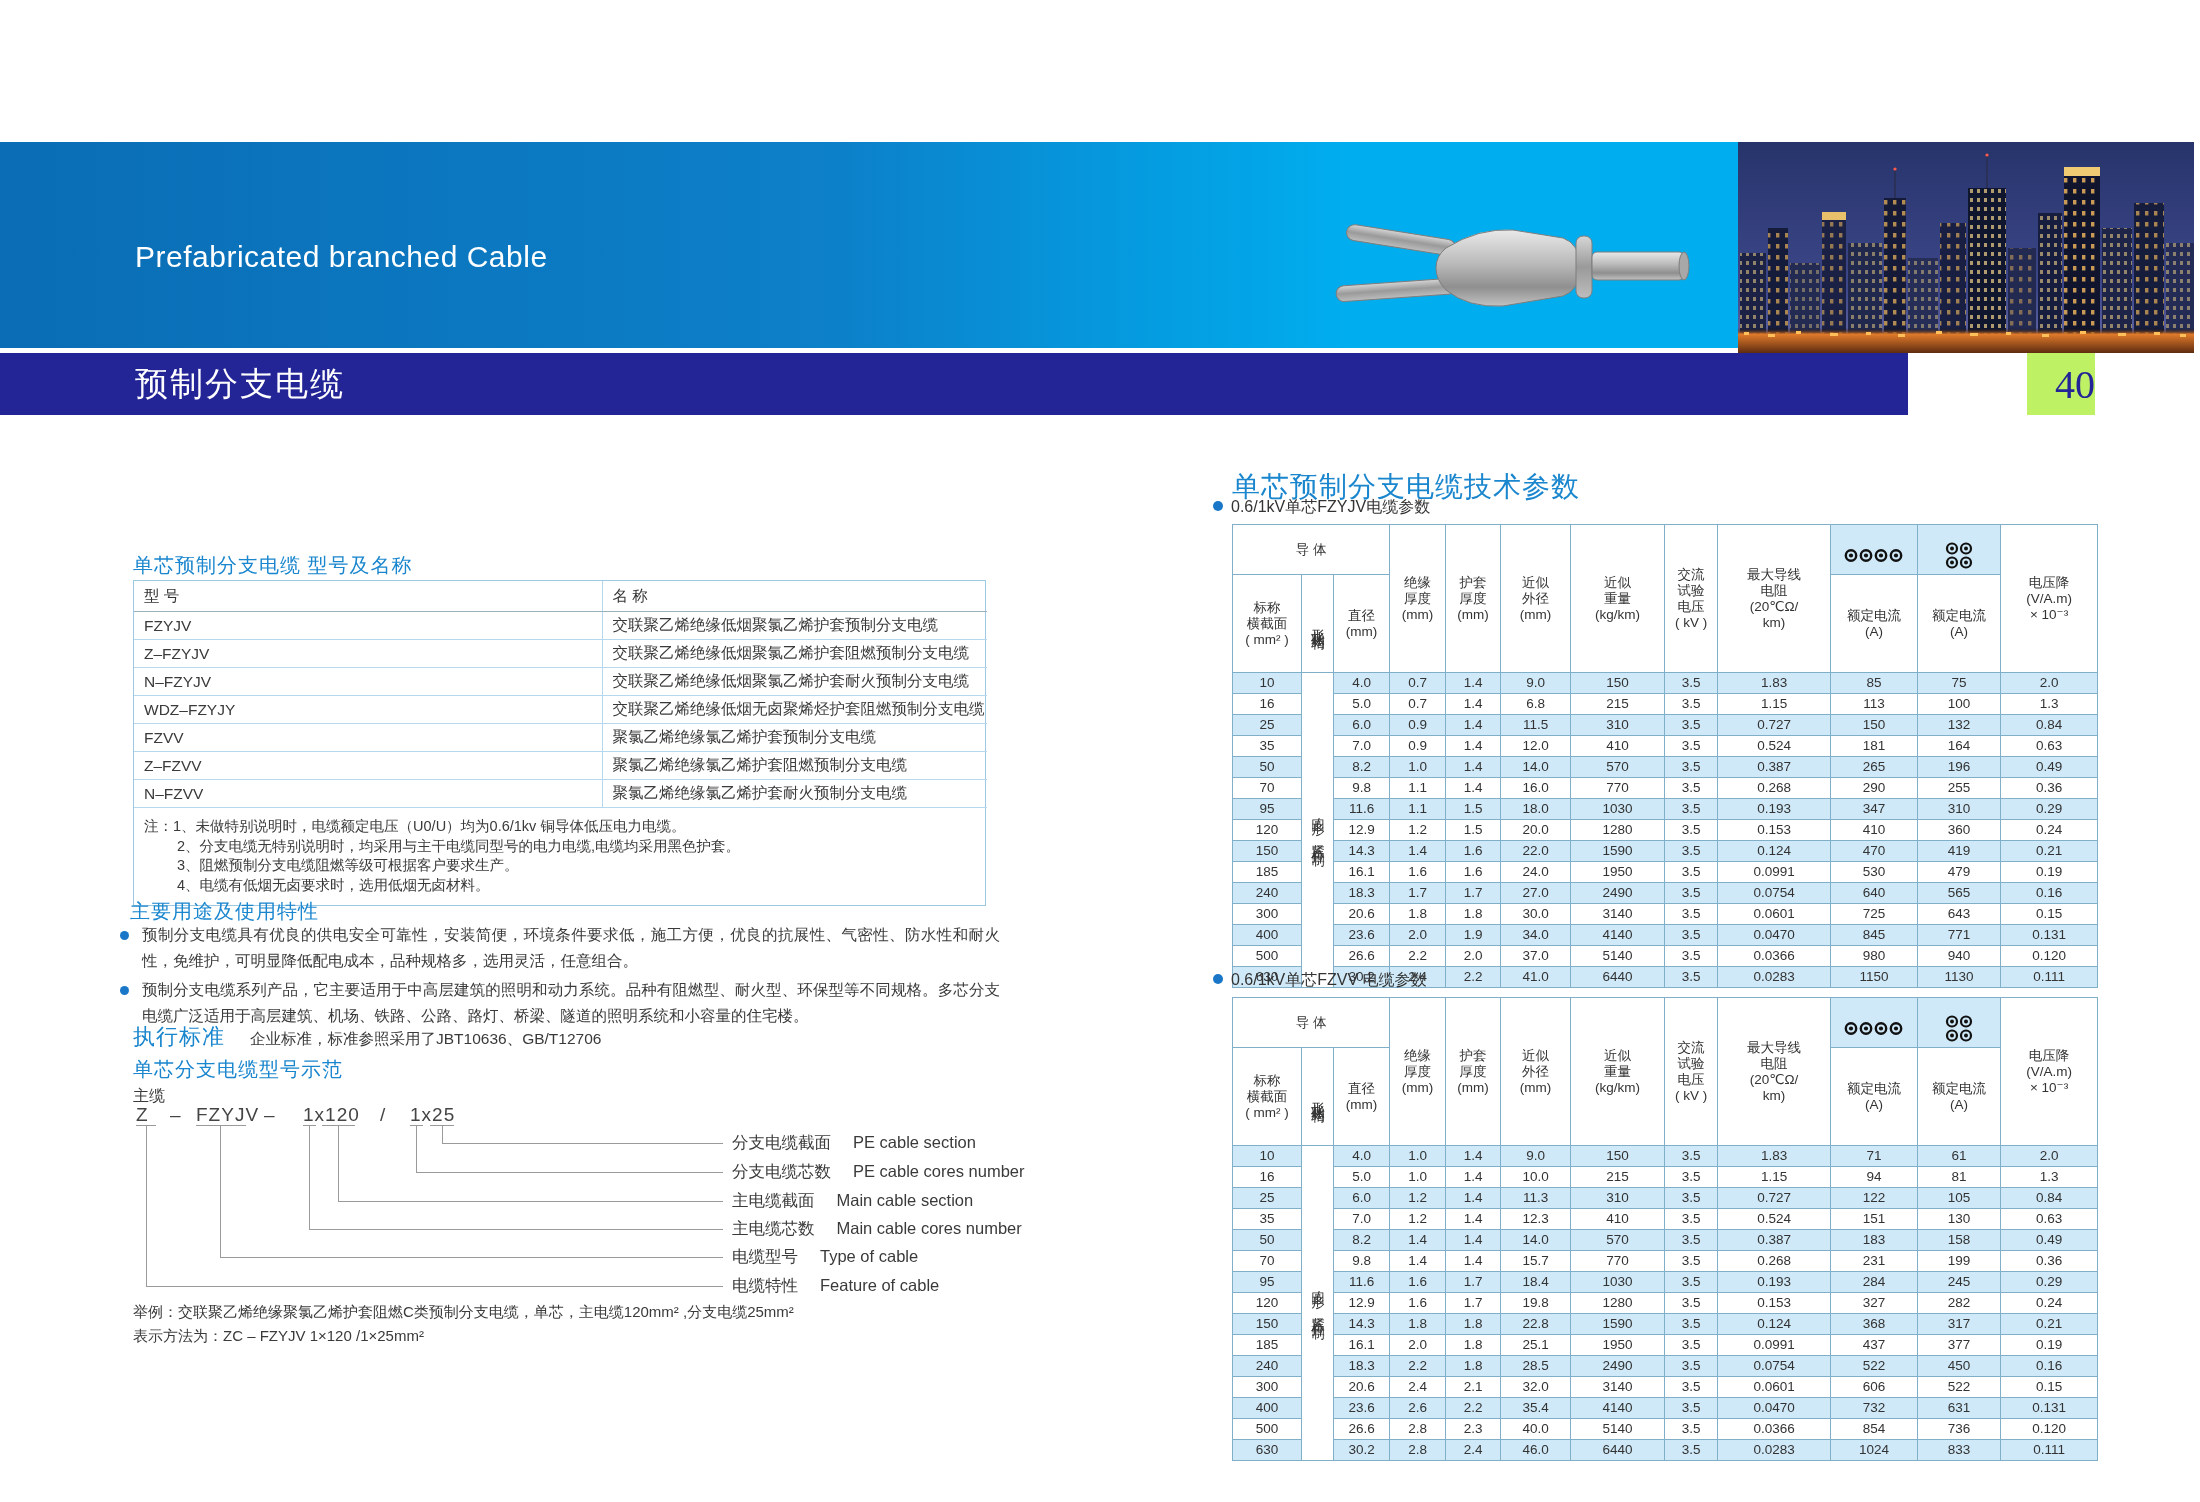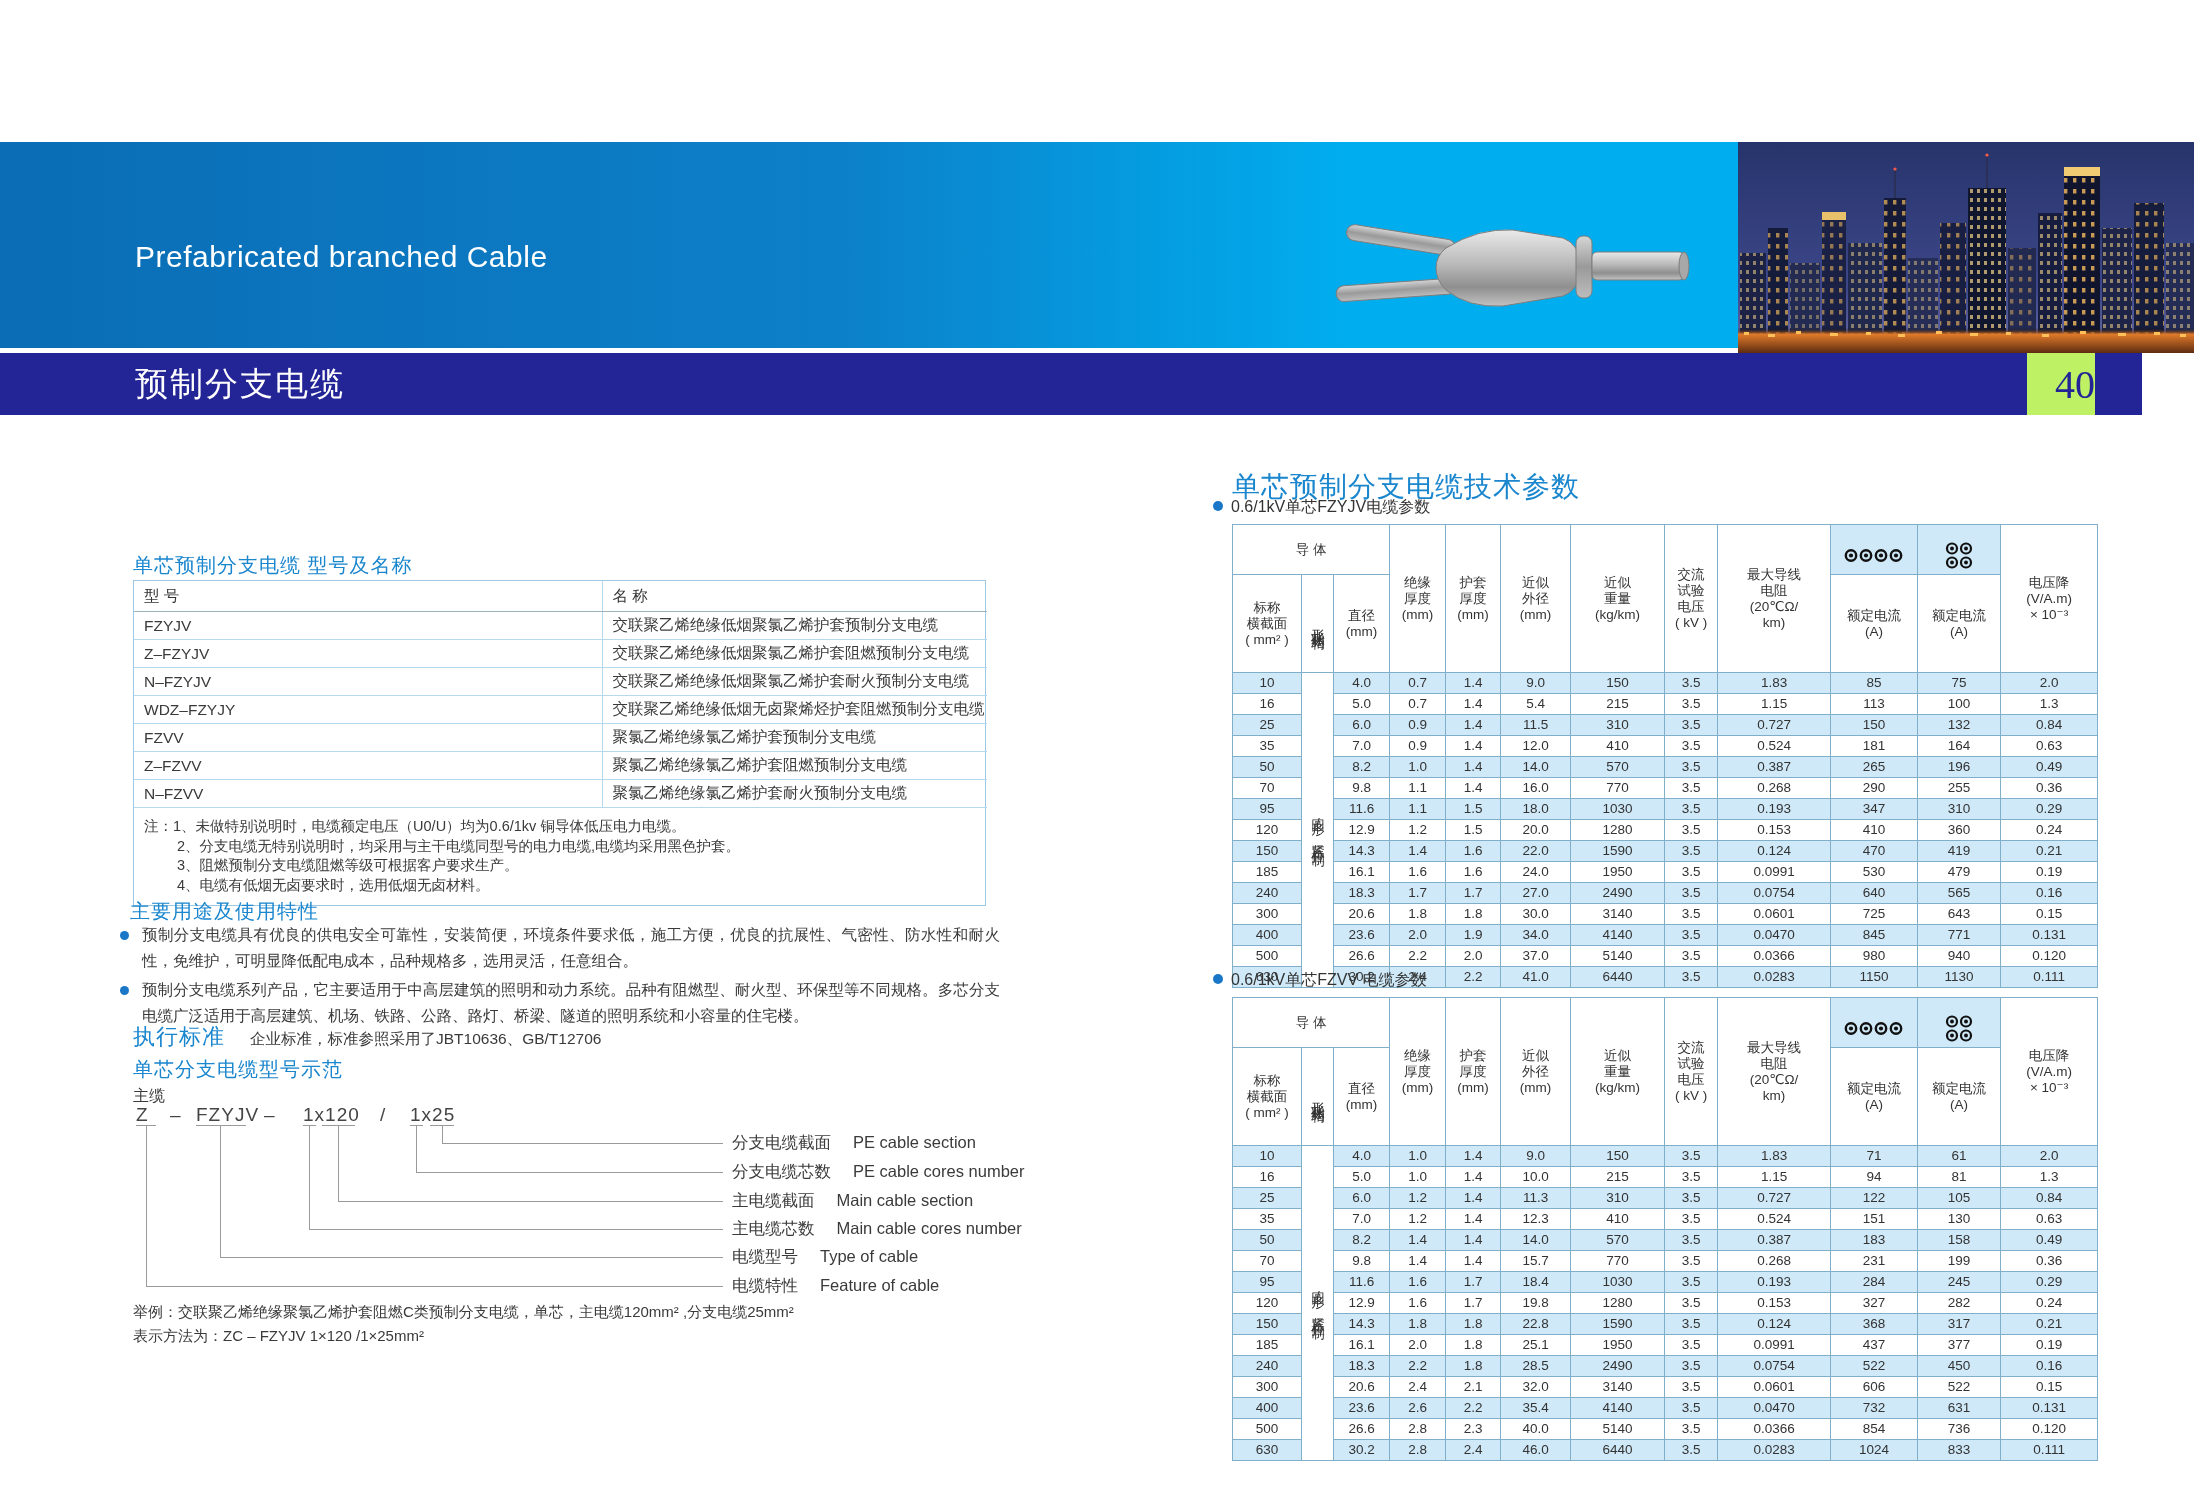--- a/index.html
+++ b/index.html
@@ -10,21 +10,21 @@
   }
   
   .band{position:absolute;left:0;top:142px;width:2194px;height:206px;padding-left:47px;}
   .band-gradient{position:absolute;left:0;top:0;width:1740px;height:206px;
     background:linear-gradient(90deg,#0a6db5 0%,#0c80c9 48%,#00aeef 78%,#00aeef 100%);}
   .band-title{position:absolute;left:135px;top:98px;color:#fff;font-size:30px;letter-spacing:0.5px;}
   .cable-img{position:absolute;left:1328px;top:68px;width:390px;height:115px;}
   .skyline{position:absolute;left:1738px;top:0;width:456px;height:211px;}
   .sep-line{position:absolute;left:0;top:348px;width:1738px;height:5px;background:#fff;}
   
-  .navbar{position:absolute;left:0;top:353px;width:2142px;height:62px;background:#232496;}
+  .navbar{position:absolute;left:0;top:353px;width:1908px;height:62px;background:#232496;}
   .navbar-zh{position:absolute;left:135px;top:0;height:62px;line-height:62px;color:#fff;font-size:33px;letter-spacing:2px;}
   .pageno-box{position:absolute;left:2027px;top:353px;width:68px;height:62px;background:#bef264;
     display:flex;align-items:center;justify-content:flex-end;font-family:Liberation Serif, serif;}
   .pageno{color:#232496;font-size:40px;}
   
   .h-blue{position:absolute;color:#1a86ce;font-size:20px;letter-spacing:1px;white-space:nowrap;}
   
   .models-box{position:absolute;left:133px;top:580px;width:853px;border:1px solid #9ec9e2;box-sizing:border-box;}
   table.models{width:100%;border-collapse:collapse;table-layout:fixed;}
   table.models td{font-size:15.5px;color:#3a3a3a;height:27px;padding:0 0 0 10px;
@@ -384,21 +384,21 @@
             <td>1.83</td>
             <td>85</td>
             <td>75</td>
             <td>2.0</td>
           </tr>
           <tr>
             <td>16</td>
             <td>5.0</td>
             <td>0.7</td>
             <td>1.4</td>
-            <td>5.4</td>
+            <td>6.8</td>
             <td>215</td>
             <td>3.5</td>
             <td>1.15</td>
             <td>113</td>
             <td>100</td>
             <td>1.3</td>
           </tr>
           <tr>
             <td>25</td>
             <td>6.0</td>

